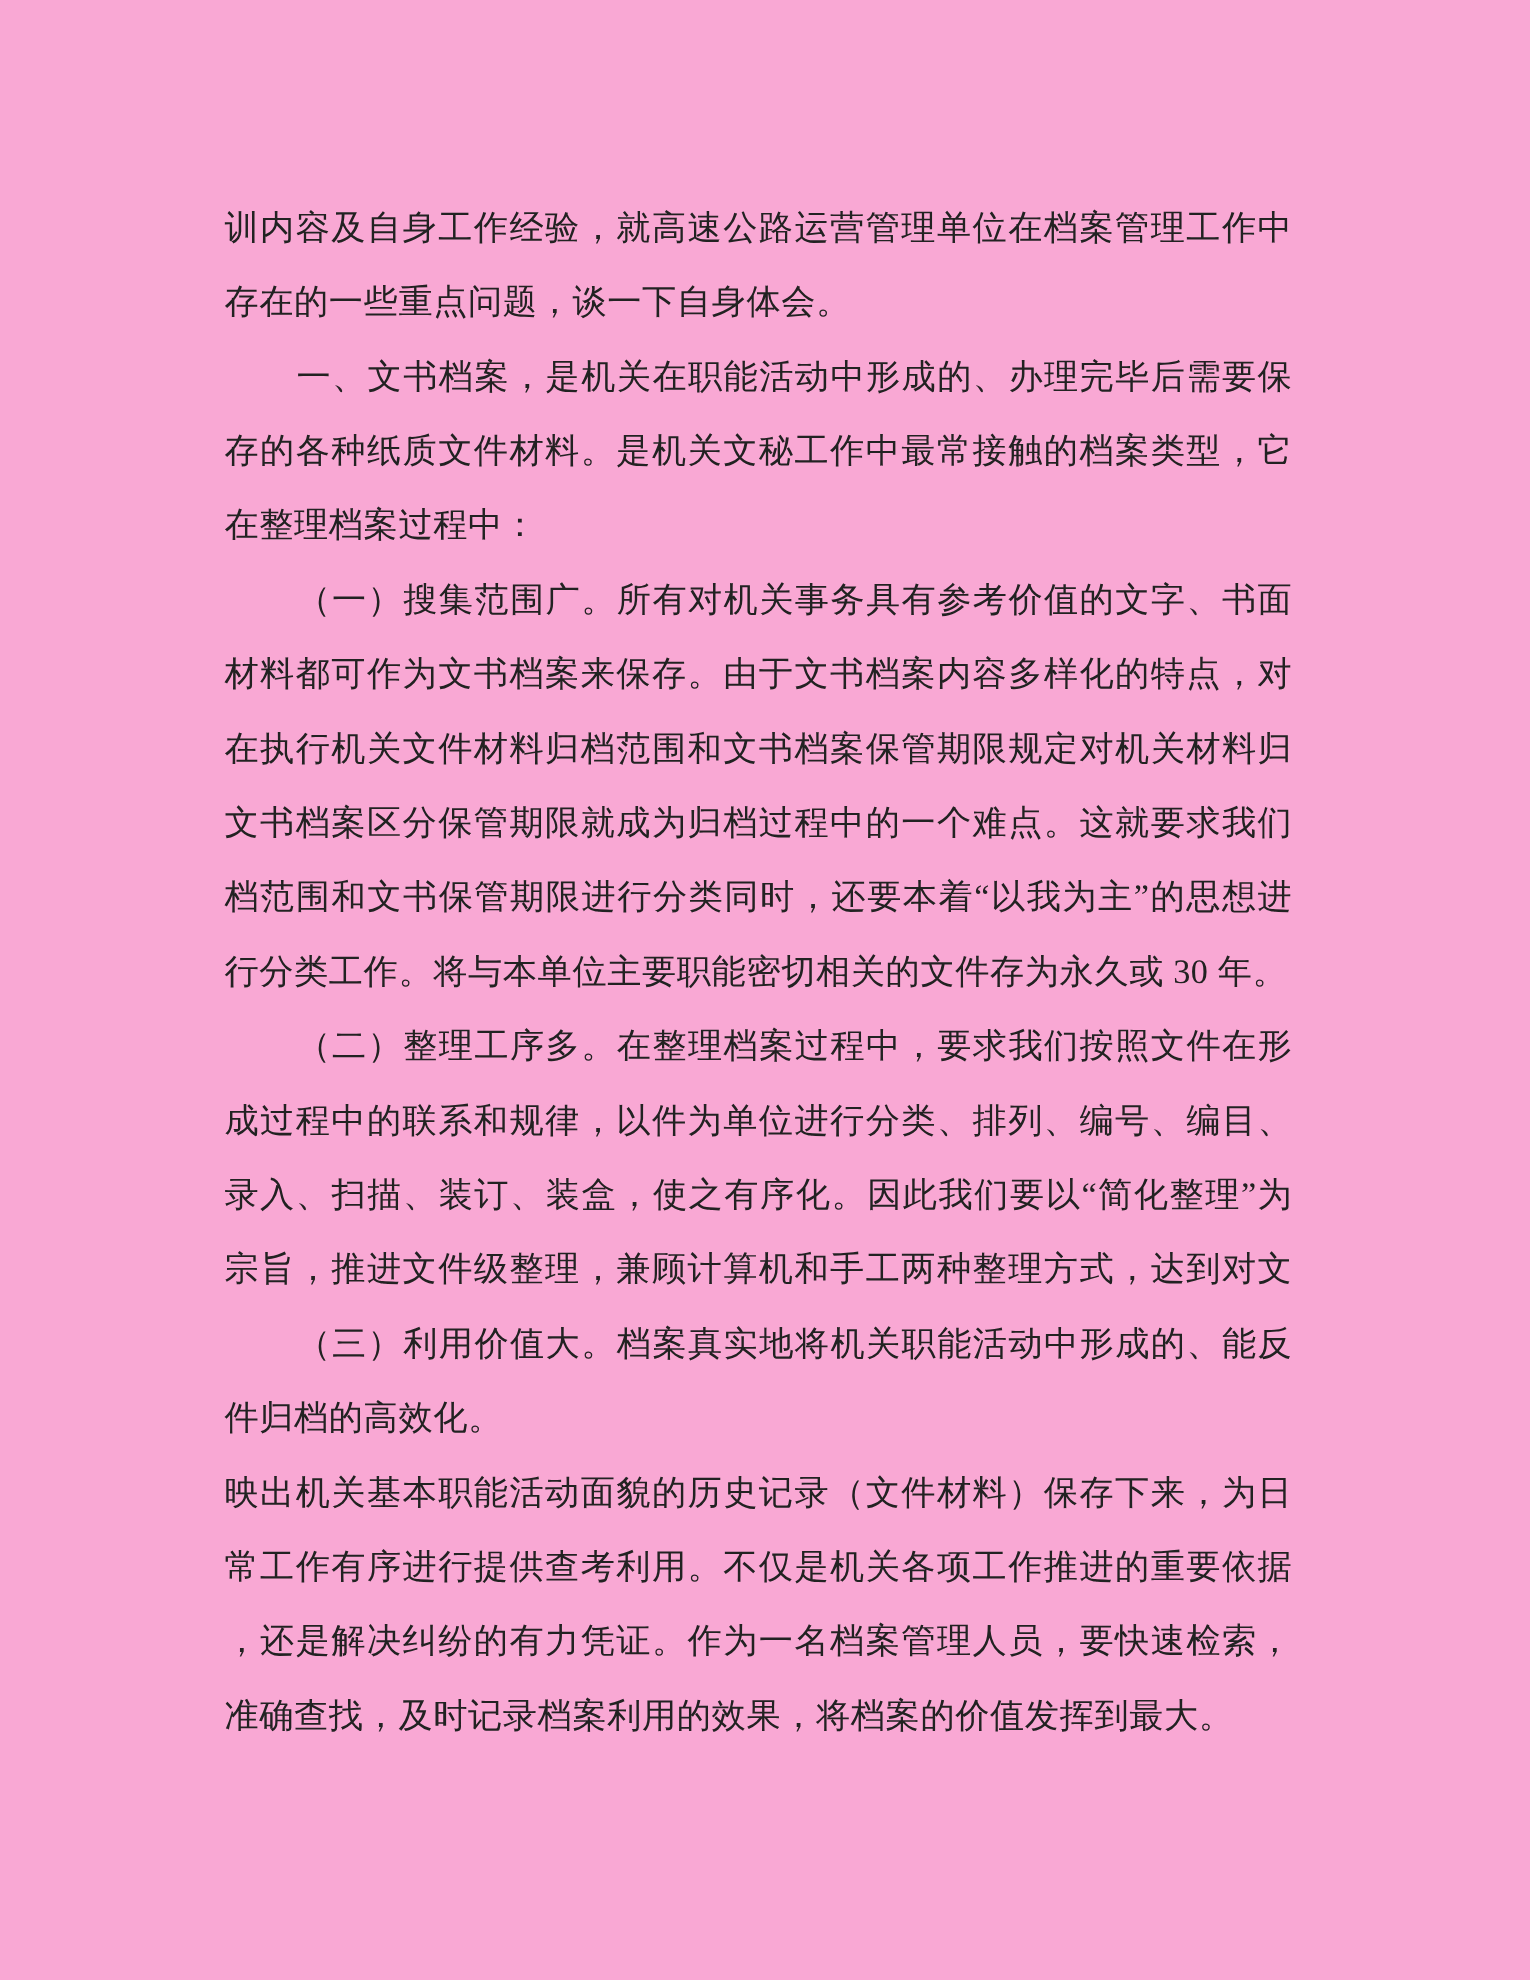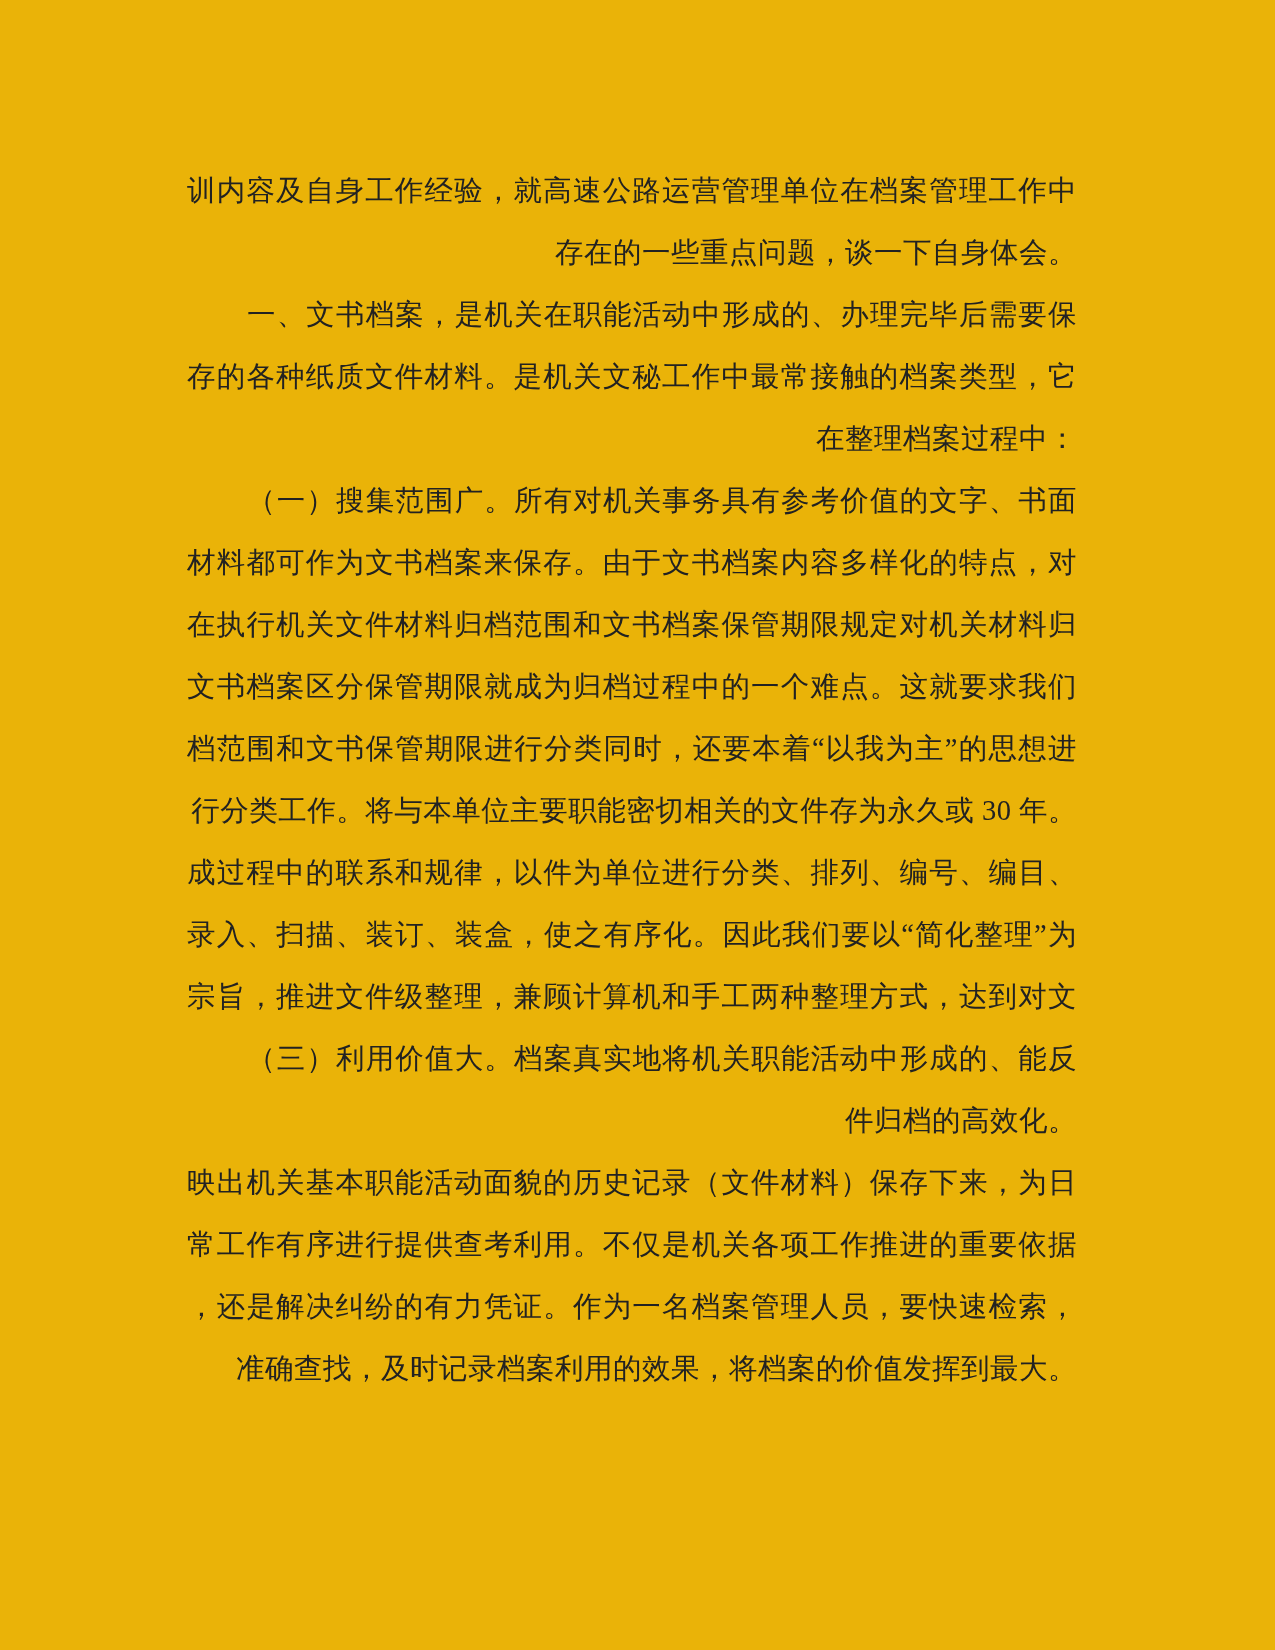--- a/index.html
+++ b/index.html
@@ -4,21 +4,21 @@
 <style>
   html, body {
     margin: 0;
     padding: 0;
     background: #ffffff;
   }
   .page {
     position: relative;
     width: 1275px;
     height: 1650px;
-    background: #eab308;
+    background: #f9a8d4;
     overflow: hidden;
     font-family: "Liberation Serif", "DejaVu Serif", serif;
   }
   .content {
     position: absolute;
     left: 187px;
     top: 160px;
     width: 890px;
   }
   .line {
@@ -32,21 +32,21 @@
   }
   
   .line.fill {
     white-space: normal;
     overflow: hidden;
     text-align: justify;
     text-align-last: justify;
   }
   
   .line.end {
-    text-align: right;
+    text-align: left;
   }
   .line.indent {
     text-indent: 60px;
   }
 </style>
 </head>
 <body>
 
 <div class="page">
   <div class="content">
@@ -58,20 +58,21 @@
     <div class="line fill">存的各种纸质文件材料。是机关文秘工作中最常接触的档案类型，它</div>
     <div class="line end">在整理档案过程中：</div>
 
     <div class="line fill indent">（一）搜集范围广。所有对机关事务具有参考价值的文字、书面</div>
     <div class="line fill">材料都可作为文书档案来保存。由于文书档案内容多样化的特点，对</div>
     <div class="line fill">在执行机关文件材料归档范围和文书档案保管期限规定对机关材料归</div>
     <div class="line fill">文书档案区分保管期限就成为归档过程中的一个难点。这就要求我们</div>
     <div class="line fill">档范围和文书保管期限进行分类同时，还要本着“以我为主”的思想进</div>
     <div class="line end">行分类工作。将与本单位主要职能密切相关的文件存为永久或 30 年。</div>
 
+    <div class="line fill indent">（二）整理工序多。在整理档案过程中，要求我们按照文件在形</div>
     <div class="line fill">成过程中的联系和规律，以件为单位进行分类、排列、编号、编目、</div>
     <div class="line fill">录入、扫描、装订、装盒，使之有序化。因此我们要以“简化整理”为</div>
     <div class="line fill">宗旨，推进文件级整理，兼顾计算机和手工两种整理方式，达到对文</div>
     <div class="line fill indent">（三）利用价值大。档案真实地将机关职能活动中形成的、能反</div>
 
     <div class="line end">件归档的高效化。</div>
     <div class="line fill">映出机关基本职能活动面貌的历史记录（文件材料）保存下来，为日</div>
     <div class="line fill">常工作有序进行提供查考利用。不仅是机关各项工作推进的重要依据</div>
     <div class="line fill">，还是解决纠纷的有力凭证。作为一名档案管理人员，要快速检索，</div>
     <div class="line end">准确查找，及时记录档案利用的效果，将档案的价值发挥到最大。</div>

